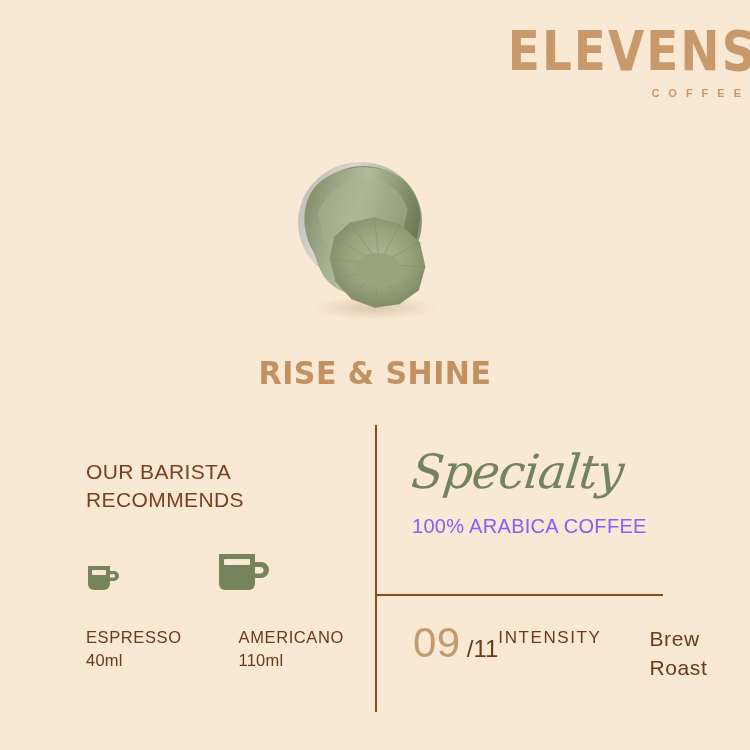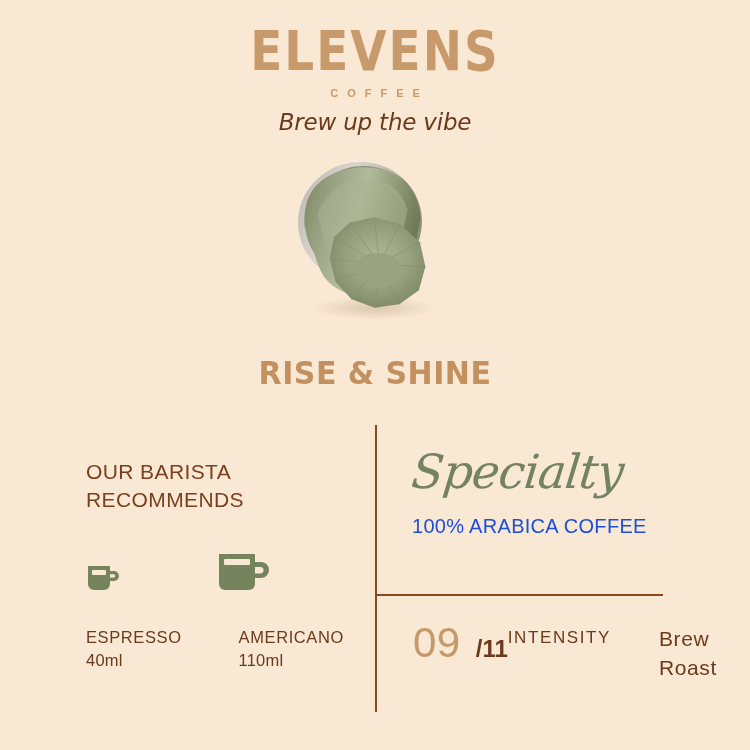--- a/index.html
+++ b/index.html
@@ -19,21 +19,21 @@
     inset: 0;
     background: #f9e8d4;
   }
 
   
   .brand {
     position: absolute;
     top: 24px;
     left: 0;
     right: 0;
-    text-align: center;
+    text-align: right;
   }
   .brand-name {
     font-family: "DejaVu Sans", sans-serif;
     font-weight: bold;
     font-size: 46px;
     letter-spacing: 2px;
     color: #c8996a;
     line-height: 1;
     transform: scaleY(1.18) scaleX(1.02);
     transform-origin: center top;
@@ -157,21 +157,21 @@
     color: #73825f;
     line-height: 1;
     letter-spacing: -1px;
     transform: skewX(-6deg);
     transform-origin: left center;
     display: inline-block;
   }
   .arabica {
     margin-top: 20px;
     font-size: 20px;
-    color: #1d4ed8;
+    color: #8b5cf6;
     letter-spacing: 0.3px;
   }
 
   
   .intensity-block {
     position: absolute;
     left: 413px;
     top: 622px;
     display: flex;
     align-items: flex-start;
@@ -186,22 +186,22 @@
     line-height: 1;
   }
   .intensity-value {
     font-size: 42px;
     color: #c49a6c;
     letter-spacing: 0.5px;
   }
   .intensity-max {
     font-size: 24px;
     color: #6b3a1c;
-    font-weight: bold;
-    margin-left: 15px;
+    font-weight: normal;
+    margin-left: 6px;
   }
   .intensity-label {
     margin-top: 6px;
     font-size: 17px;
     color: #6b3a1c;
     letter-spacing: 1.6px;
   }
   .roast {
     font-size: 21px;
     color: #6b3a1c;
@@ -211,21 +211,20 @@
   }
 </style>
 </head>
 <body>
 
 <div class="card">
 
   <div class="brand">
     <div class="brand-name">ELEVENS</div>
     <div class="brand-sub">COFFEE</div>
-    <div class="brand-tagline">Brew up the vibe</div>
   </div>
 
   <div class="capsule-wrap">
     <svg class="capsule-svg" width="200" height="175" viewBox="0 0 200 175">
       <defs>
         <linearGradient id="capBody" x1="0" y1="0" x2="1" y2="0.4">
           <stop offset="0%" stop-color="#79825f"></stop>
           <stop offset="28%" stop-color="#9aa383"></stop>
           <stop offset="52%" stop-color="#b3bb9c"></stop>
           <stop offset="76%" stop-color="#909a76"></stop>

